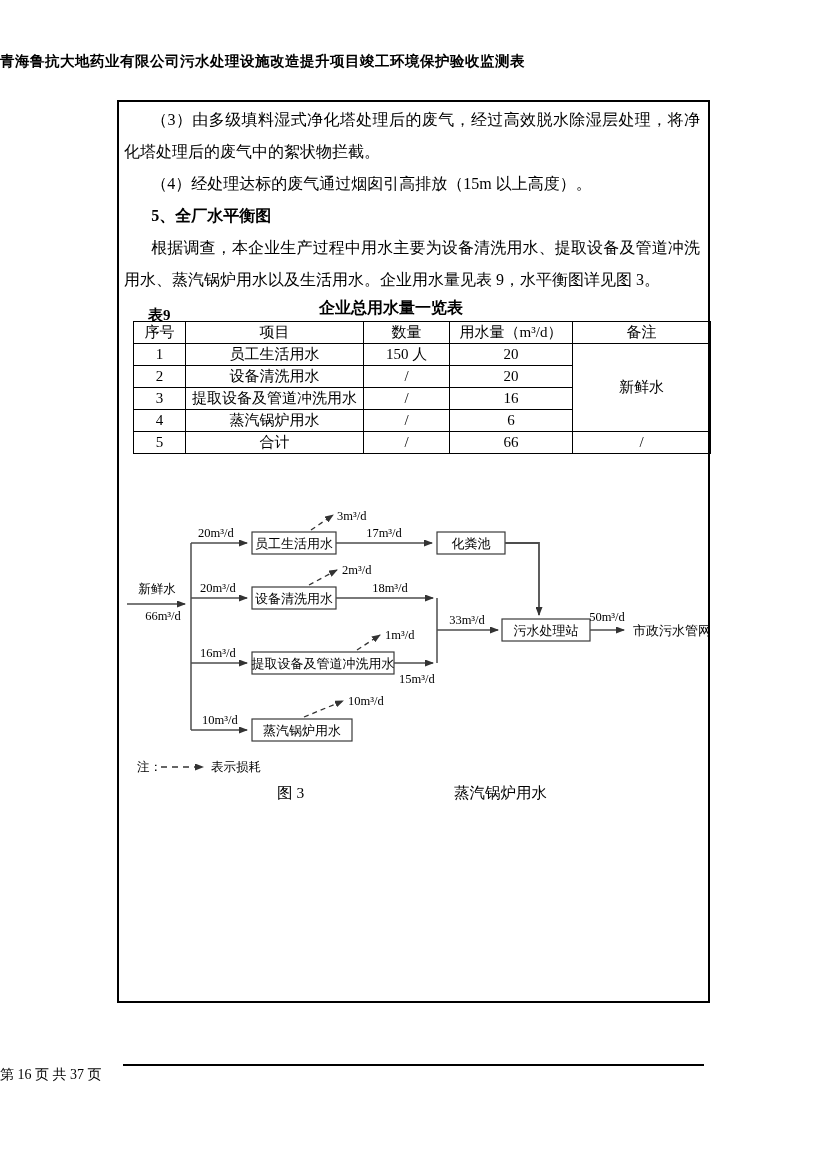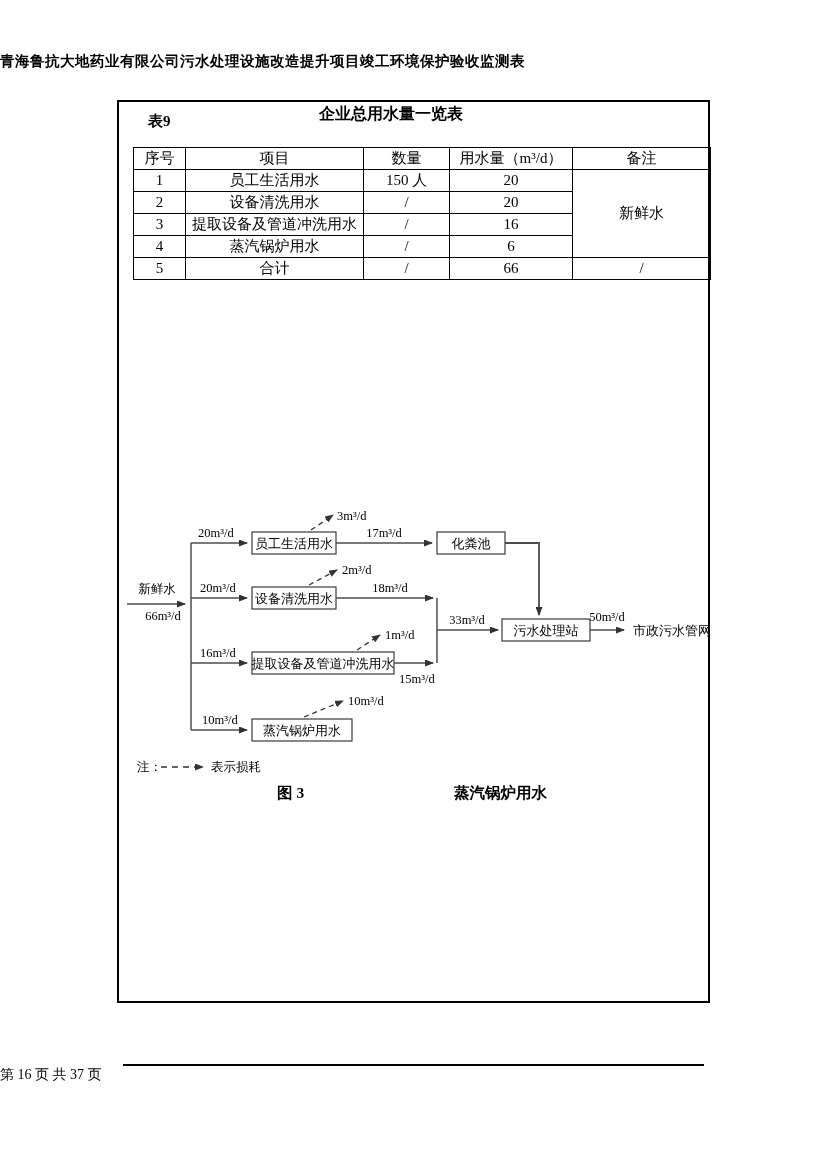--- a/index.html
+++ b/index.html
@@ -20,43 +20,49 @@
   }
   .text-flow { padding:2px 8px 0 5px; font-size:16px; line-height:32px; text-align:justify; }
   .body-para { margin:0; text-indent:1.7em; }
   .section-heading { margin:0; font-weight:bold; text-indent:1.7em; font-size:16px; line-height:32px; }
   .table-caption { position:relative; height:25px; }
   .tbl-label { position:absolute; left:29px; top:8px; font-weight:bold; font-size:15px; line-height:22px;}
   .tbl-title { position:absolute; left:200px; top:0; font-weight:bold; font-size:16px; line-height:24px;}
   table.water-table {
     border-collapse:collapse; table-layout:fixed;
     margin-left:14px; width:577px;
-    font-size:15px; text-align:center;margin-top:20px;
+    font-size:15px; text-align:center;
   }
   table.water-table td, table.water-table th {
     border:1px solid #000; padding:0; height:22px; font-weight:normal; overflow:hidden;
   }
   .diagram { position:absolute; left:0; top:388px; width:589px; height:330px; }
   .diagram svg { display:block; }
   .diagram-caption-num, .diagram-caption-title {
-    position:absolute; top:293px; font-size:15.5px;font-weight:bold;
+    position:absolute; top:293px; font-size:15.5px;
   }
   .diagram-caption-num { left:158px; }
   .diagram-caption-title { left:335px; }
   .footer-line { position:absolute; left:123px; top:1064px; width:581px; border-top:2px solid #000; }
   .footer-text { position:absolute; top:1066px; left:0; width:100%; text-align:left; font-size:14px; }
   .dg-text { font-size:12.5px; fill:#000; font-family:"Liberation Serif", serif; }
   .dg-box-text { font-size:13px; fill:#000; font-family:"Liberation Serif", serif; }
 </style>
 </head>
 <body>
 
 <div class="page-title">青海鲁抗大地药业有限公司污水处理设施改造提升项目竣工环境保护验收监测表</div>
 
 <div class="content-box">
+  <div class="text-flow">
+    <p class="body-para">（3）由多级填料湿式净化塔处理后的废气，经过高效脱水除湿层处理，将净化塔处理后的废气中的絮状物拦截。</p>
+    <p class="body-para">（4）经处理达标的废气通过烟囱引高排放（15m 以上高度）。</p>
+    <p class="section-heading">5、全厂水平衡图</p>
+    <p class="body-para">根据调查，本企业生产过程中用水主要为设备清洗用水、提取设备及管道冲洗用水、蒸汽锅炉用水以及生活用水。企业用水量见表 9，水平衡图详见图 3。</p>
+  </div>
 
   <div class="table-caption">
     <span class="tbl-label">表9</span>
     <span class="tbl-title">企业总用水量一览表</span>
   </div>
 
   <table class="water-table">
     <colgroup>
       <col style="width:52px">
         <col style="width:178px">

